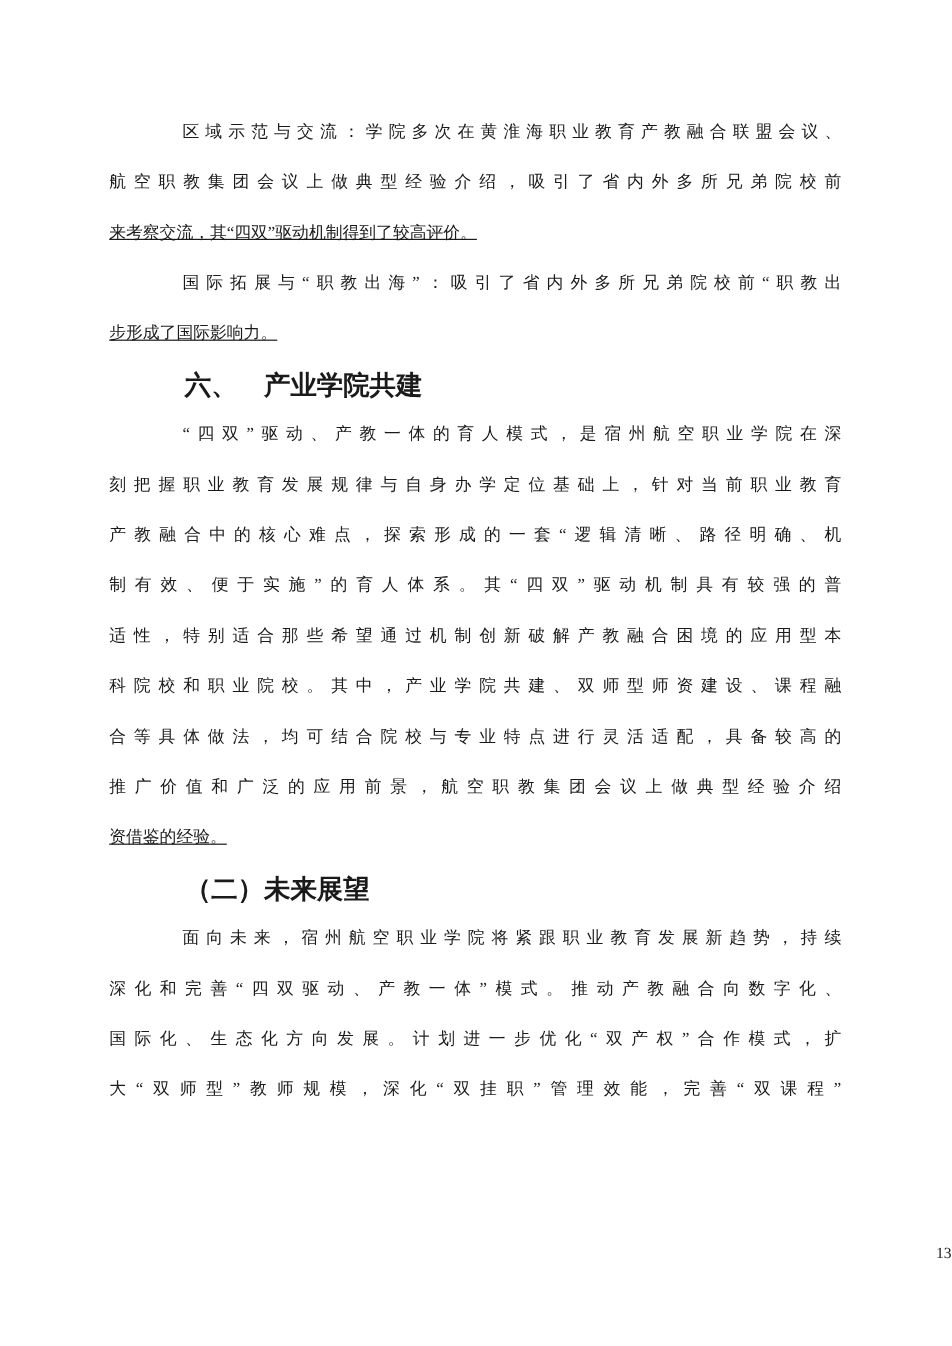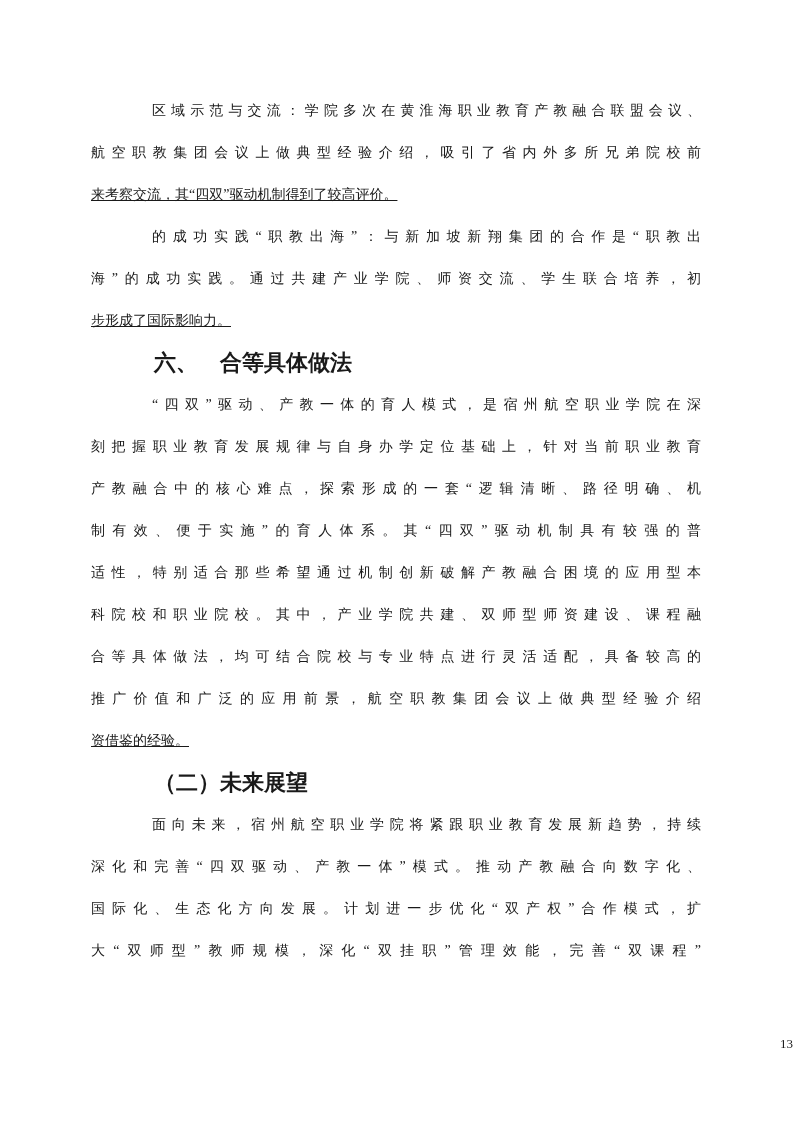--- a/index.html
+++ b/index.html
@@ -63,25 +63,24 @@
 </head>
 <body>
 
 <div class="page">
   <div class="text-col">
 
     <div class="ln fill indent">区域示范与交流：学院多次在黄淮海职业教育产教融合联盟会议、</div>
     <div class="ln fill">航空职教集团会议上做典型经验介绍，吸引了省内外多所兄弟院校前</div>
     <div class="ln end">来考察交流，其“四双”驱动机制得到了较高评价。</div>
 
-    <div class="ln fill indent">的成功实践“职教出海”：与新加坡新翔集团的合作是“职教出</div>
-    <div class="ln fill">海”的成功实践。通过共建产业学院、师资交流、学生联合培养，初</div>
+    <div class="ln fill indent">国际拓展与“职教出海”：吸引了省内外多所兄弟院校前“职教出</div>
     <div class="ln end">步形成了国际影响力。</div>
 
-    <div class="ln h1">六、　合等具体做法</div>
+    <div class="ln h1">六、　产业学院共建</div>
 
 
     <div class="ln fill indent">“四双”驱动、产教一体的育人模式，是宿州航空职业学院在深</div>
     <div class="ln fill">刻把握职业教育发展规律与自身办学定位基础上，针对当前职业教育</div>
     <div class="ln fill">产教融合中的核心难点，探索形成的一套“逻辑清晰、路径明确、机</div>
     <div class="ln fill">制有效、便于实施”的育人体系。其“四双”驱动机制具有较强的普</div>
     <div class="ln fill">适性，特别适合那些希望通过机制创新破解产教融合困境的应用型本</div>
     <div class="ln fill">科院校和职业院校。其中，产业学院共建、双师型师资建设、课程融</div>
     <div class="ln fill">合等具体做法，均可结合院校与专业特点进行灵活适配，具备较高的</div>
     <div class="ln fill">推广价值和广泛的应用前景，航空职教集团会议上做典型经验介绍</div>

